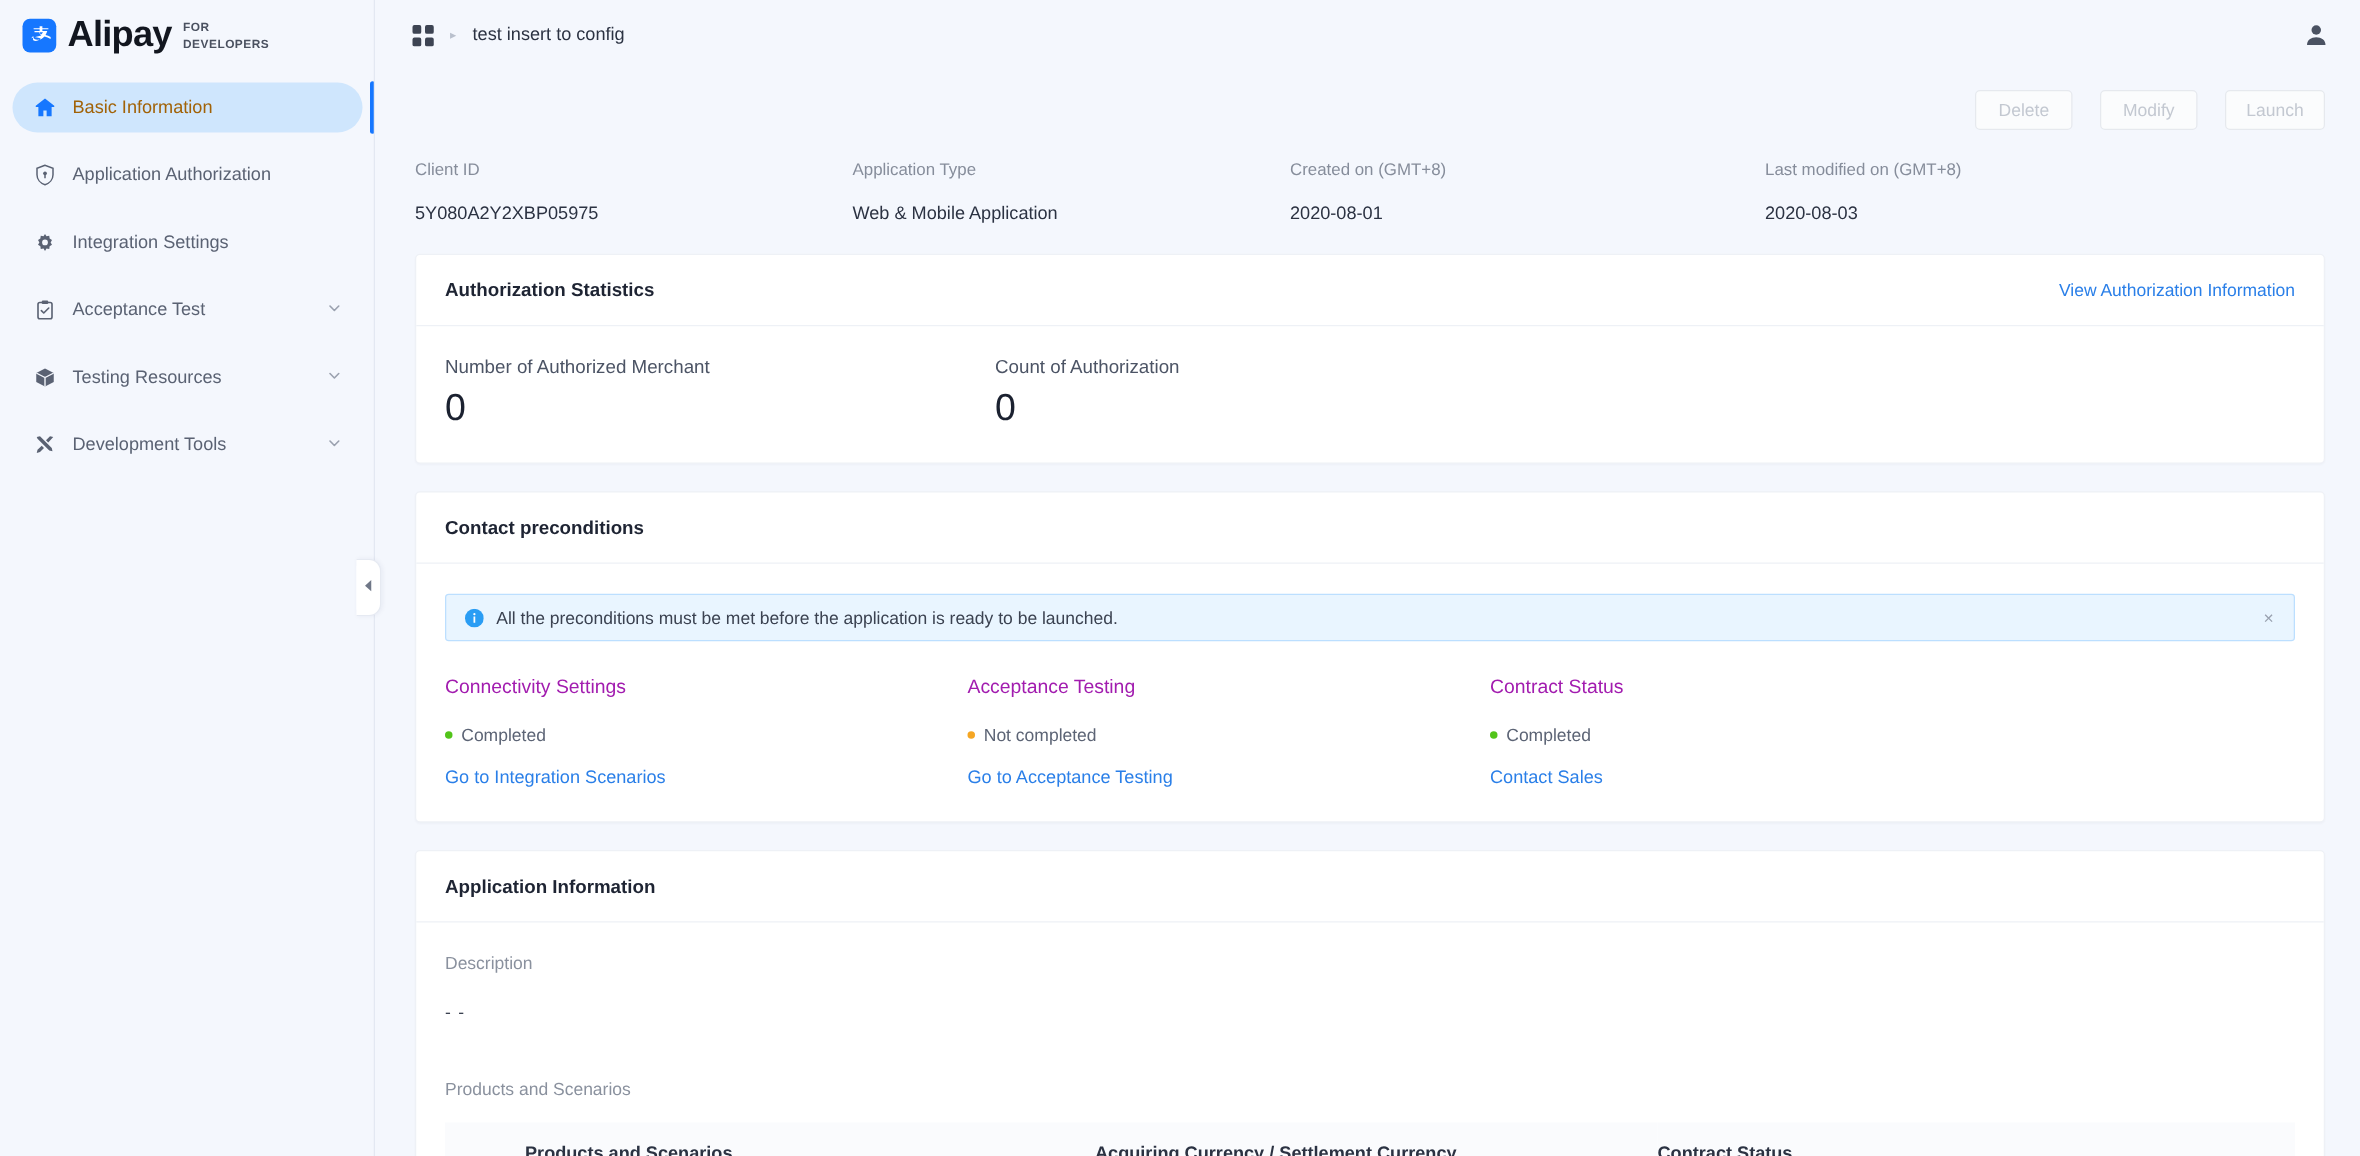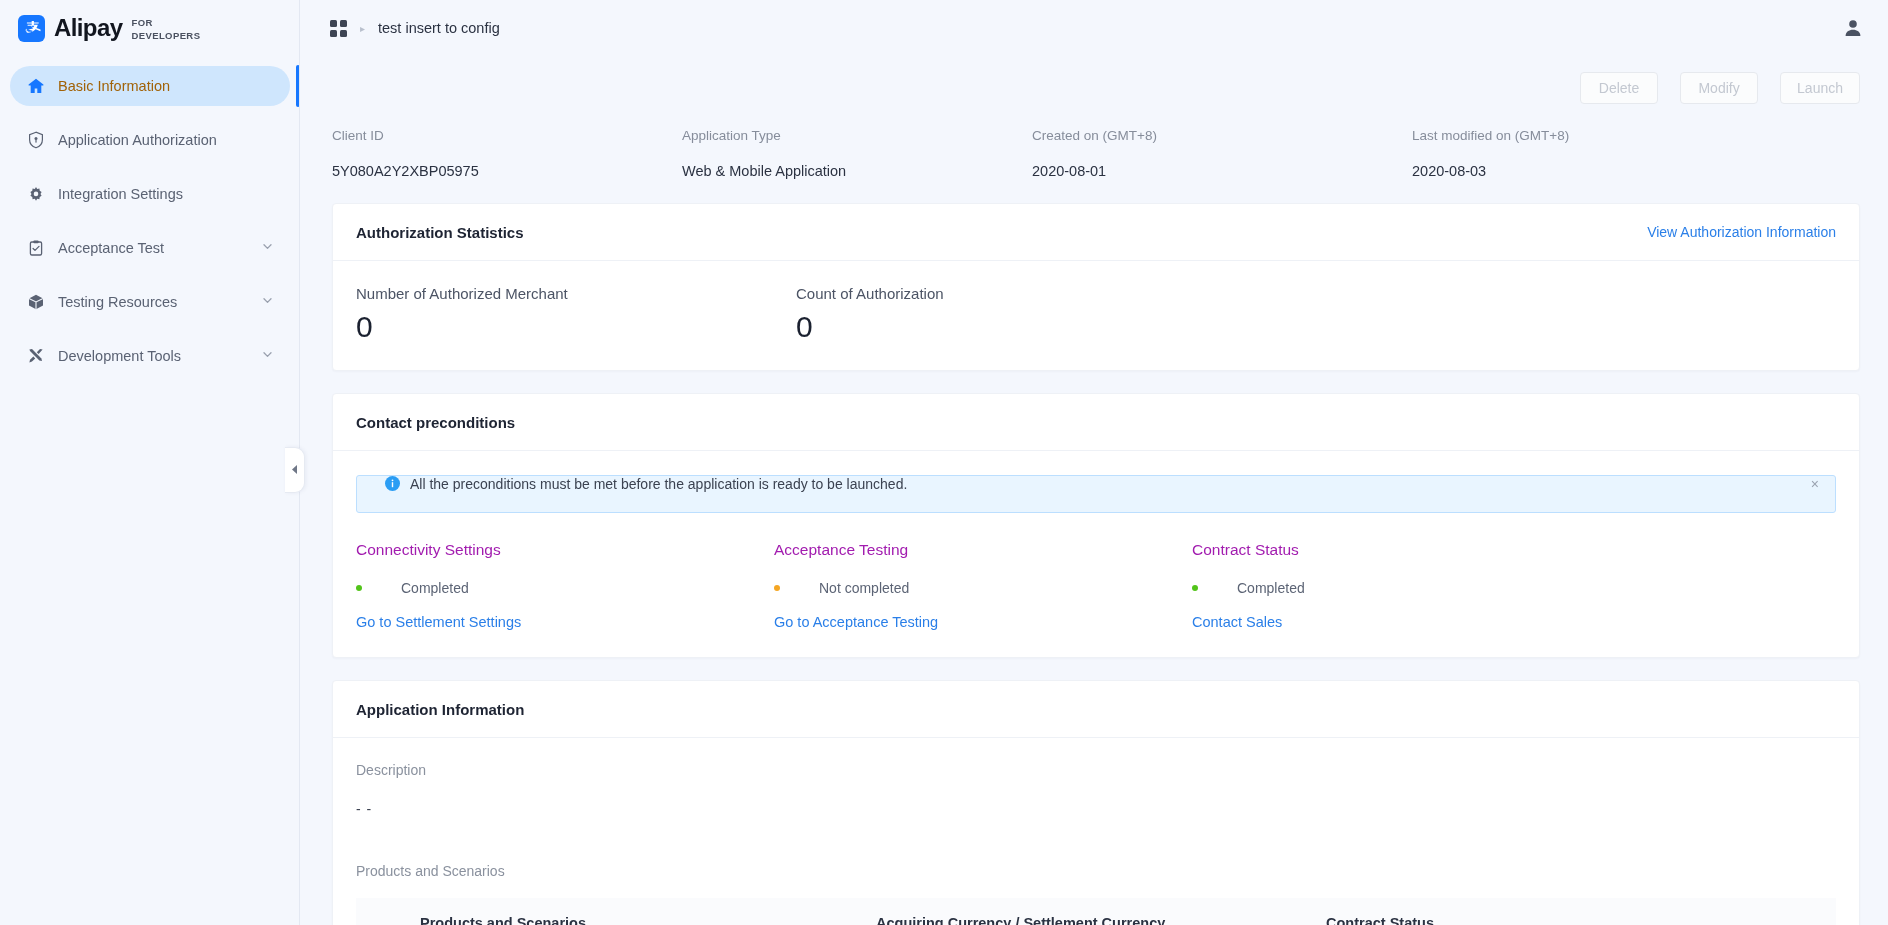--- a/index.html
+++ b/index.html
@@ -26,21 +26,21 @@
     height: 56px; display: flex; align-items: center;
     padding-left: 18px; gap: 9px;
   }
   .logo-mark {
     width: 27px; height: 27px; border-radius: 6px;
     background: #1677ff; position: relative; flex: none;
     display: flex; align-items: center; justify-content: center;
   }
   .logo-mark svg { display: block; }
   .logo-text {
-    font-size: 24px; font-weight: bold; color: #12161f;
+    font-size: 29px; font-weight: bold; color: #12161f;
     letter-spacing: -0.6px;
   }
   .logo-sub {
     font-size: 9.5px; font-weight: bold; color: #4a5160;
     line-height: 11px; letter-spacing: 0.4px; padding-top: 2px;
   }
 
   .nav { margin-top: 10px; }
   .nav-item {
     height: 40px; margin: 0 10px 14px 10px;
@@ -142,32 +142,32 @@
   
   .stats { display: flex; }
   .stat { width: 440px; }
   .stat-label { font-size: 15px; color: #4c5465; }
   .stat-value { font-size: 30px; color: #1b2130; margin-top: 8px; font-weight: 400; }
 
   
   .alert {
     background: #e9f5ff; border: 1px solid #bcdfff;
     border-radius: 3px; height: 38px;
-    display: flex; padding: 0 14px 0 28px;
+    display: flex; align-items: center; padding: 0 14px 0 15px;
     margin-bottom: 28px;
   }
   .alert-ico { width: 15px; height: 15px; flex: none; margin-right: 10px; }
   .alert-text { font-size: 14px; color: #3b4251; flex: 1; }
   .alert-close { color: #9aa2b0; font-size: 14px; cursor: pointer; padding: 0 2px;}
 
   .precond { display: flex; }
   .pc-col { width: 418px; }
   .pc-col:nth-child(3) { width: auto; }
   .pc-title { font-size: 15.5px; color: #a21caf; }
-  .pc-status { font-size: 14px; color: #5c6475; margin-top: 21px; display: flex; align-items: center; gap: 32px;}
+  .pc-status { font-size: 14px; color: #5c6475; margin-top: 21px; display: flex; align-items: center;}
   .dot { width: 6px; height: 6px; border-radius: 50%; margin-right: 7px; flex: none; }
   .pc-link { display: inline-block; margin-top: 18px; font-size: 14.5px; color: #2a7fe8; text-decoration: none; cursor: pointer;}
 
   
   .field-label { font-size: 14px; color: #8a919e; }
   .field-value { font-size: 14px; color: #3b4251; margin-top: 23px; letter-spacing: 1px;}
   .sect-label { font-size: 14px; color: #8a919e; margin-top: 46px; }
 
   .tbl { width: 100%; margin-top: 19px; border-collapse: collapse; }
   .tbl th {
@@ -371,21 +371,21 @@
           <span class="alert-close">×</span>
         </div>
 
         <div class="precond">
           <div class="pc-col">
             <div class="pc-title">Connectivity Settings</div>
             <div class="pc-status">
               <span class="dot" style="background:#52c41a"></span>
               <span>Completed</span>
             </div>
-            <a class="pc-link">Go to Settlement Settings</a>
+            <a class="pc-link">Go to Integration Scenarios</a>
           </div>
           <div class="pc-col">
             <div class="pc-title">Acceptance Testing</div>
             <div class="pc-status">
               <span class="dot" style="background:#f5a623"></span>
               <span>Not completed</span>
             </div>
             <a class="pc-link">Go to Acceptance Testing</a>
           </div>
           <div class="pc-col">

